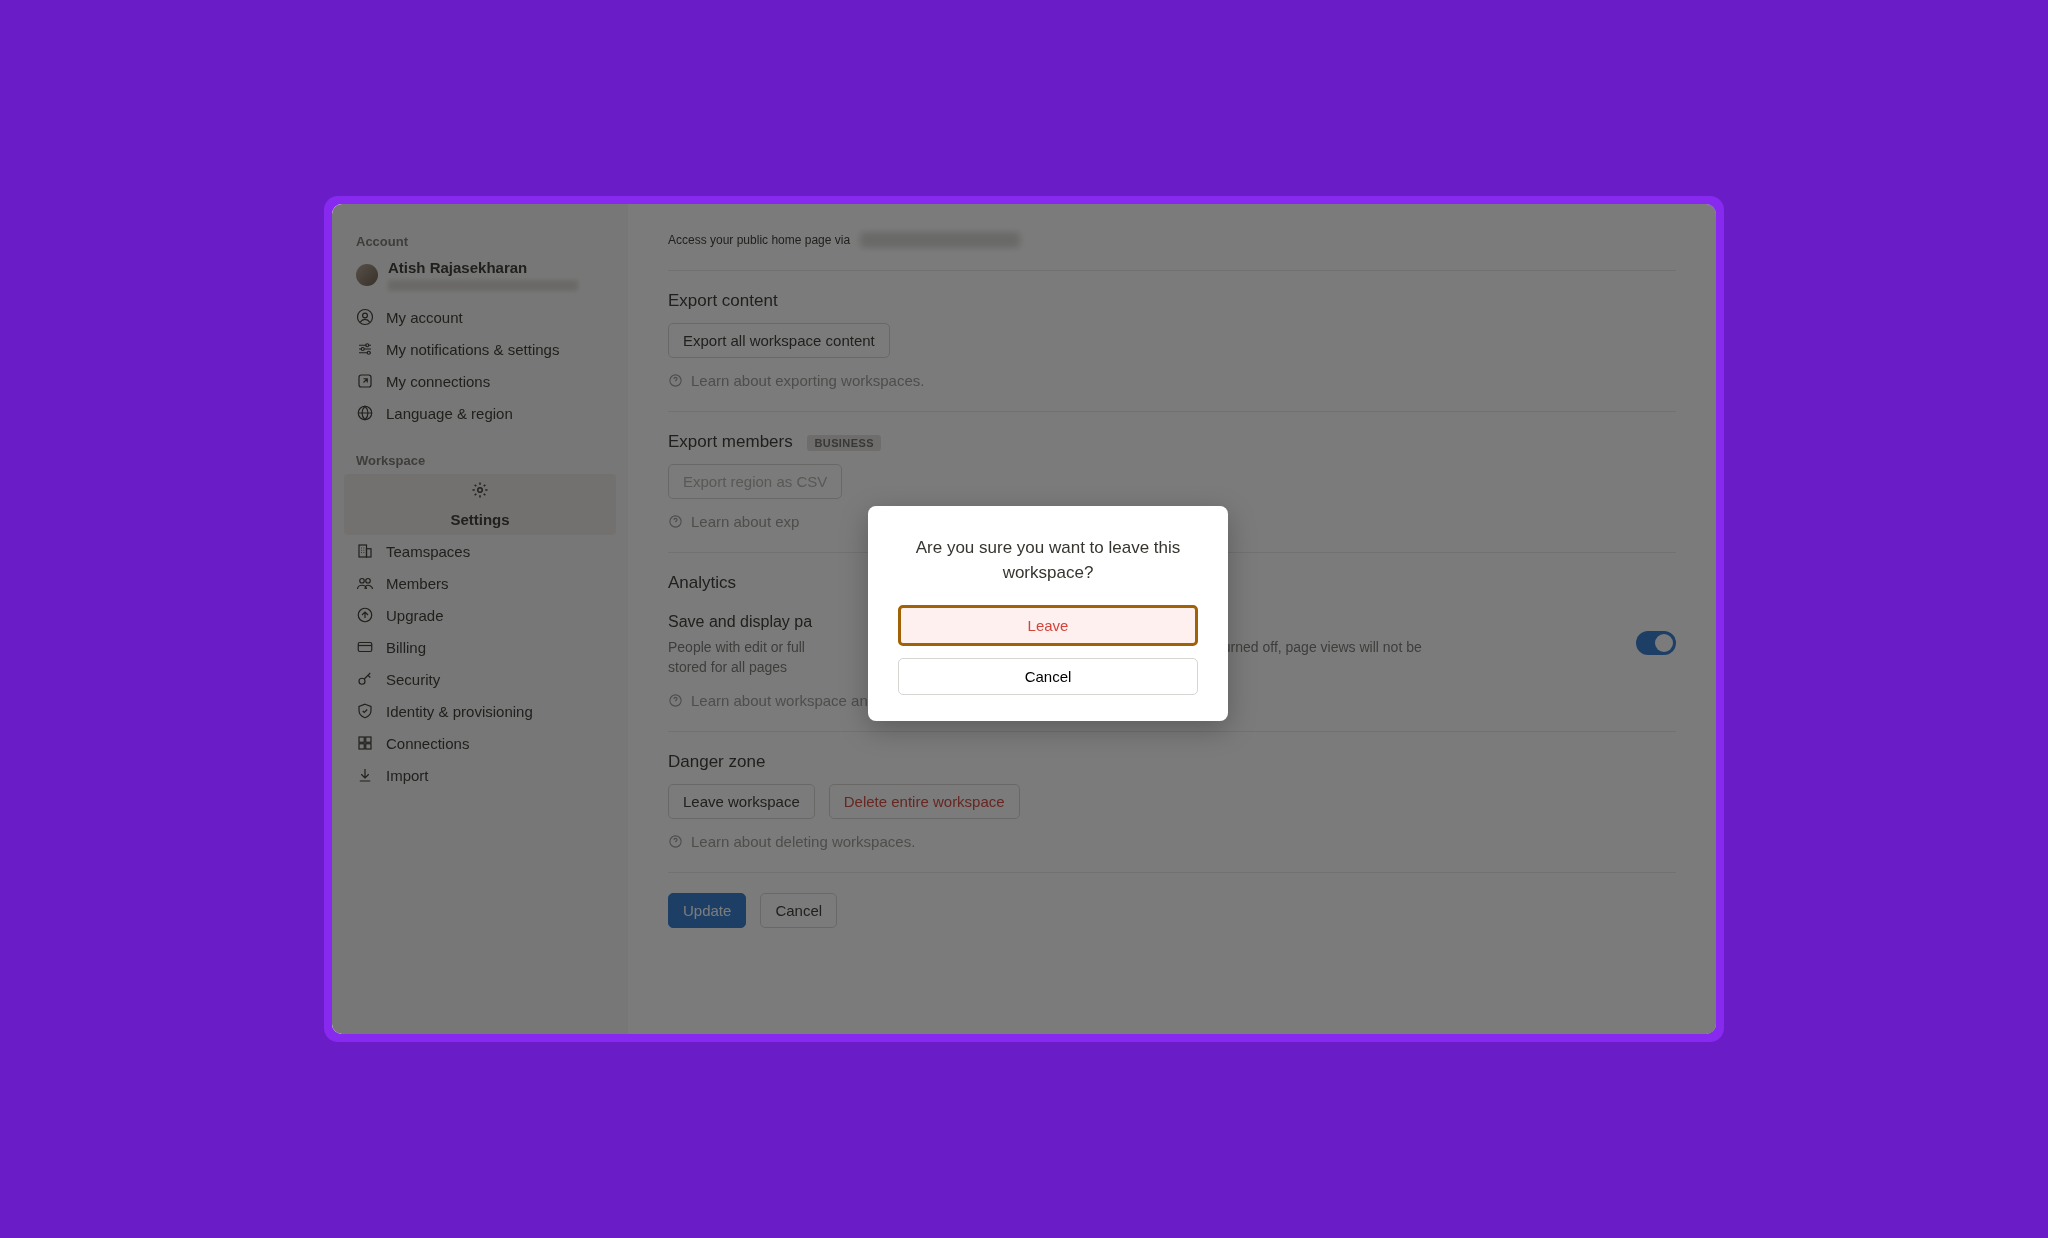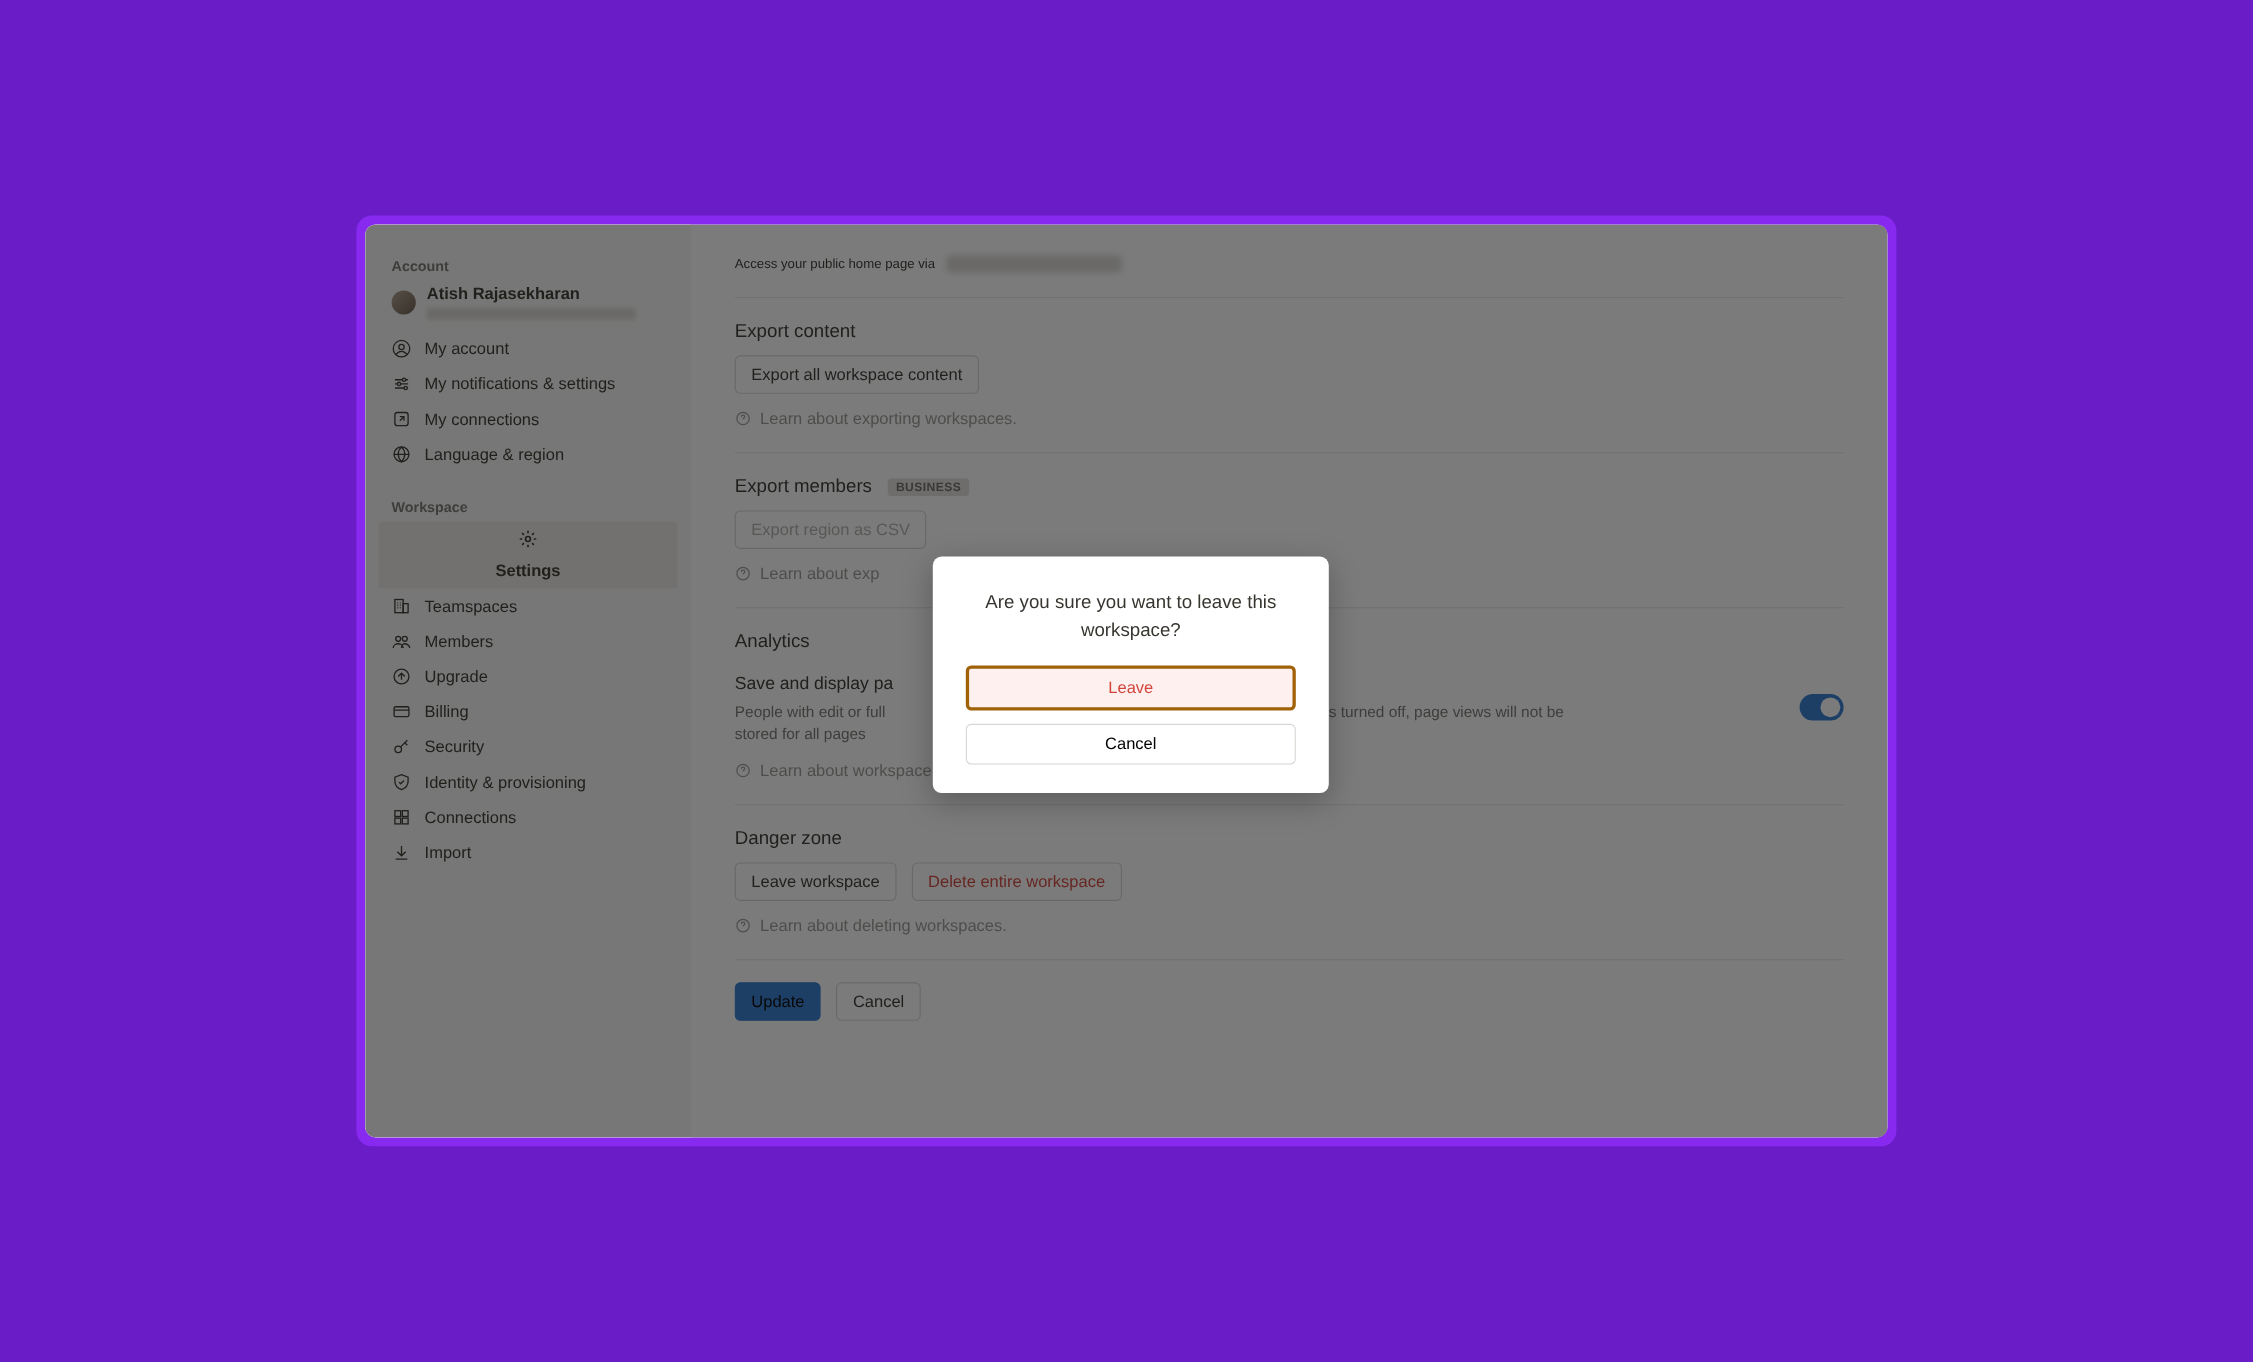--- a/index.html
+++ b/index.html
@@ -107,21 +107,21 @@
     padding: 8px 14px;
     border: 1px solid #d7d6d3;
     border-radius: 5px;
     background: #fff;
     font-size: 15px;
     color: #37352f;
     cursor: pointer;
   }
   .btn.disabled { color: #b3b2ae; cursor: default; }
   .btn.danger-text { color: #d1453b; }
-  .btn.primary { background: #2f7ad1; border-color: #2f7ad1; color: #000000; font-weight: 500; }
+  .btn.primary { background: #2f7ad1; border-color: #2f7ad1; color: #ffffff; font-weight: 500; }
   .learn {
     display: flex; align-items: center; gap: 8px;
     color: #9b9a97; font-size: 15px; margin-top: 14px;
   }
   .learn svg { width: 15px; height: 15px; stroke: #9b9a97; fill: none; stroke-width: 1.8; }
   .badge {
     display: inline-block;
     background: #e2e1de;
     color: #6c6b68;
     font-size: 11px;
@@ -163,21 +163,21 @@
   }
   .modal {
     background: #fff;
     width: 360px;
     border-radius: 8px;
     box-shadow: 0 8px 28px rgba(0,0,0,0.25);
     padding: 30px 30px 26px 30px;
     text-align: center;
     position: absolute;
     top: 302px;
-    left: 516px;
+    left: 536px;
   }
   .modal-title {
     font-size: 17px;
     color: #37352f;
     line-height: 1.45;
     margin-bottom: 20px;
   }
   .modal-btn {
     display: block;
     width: 100%;

